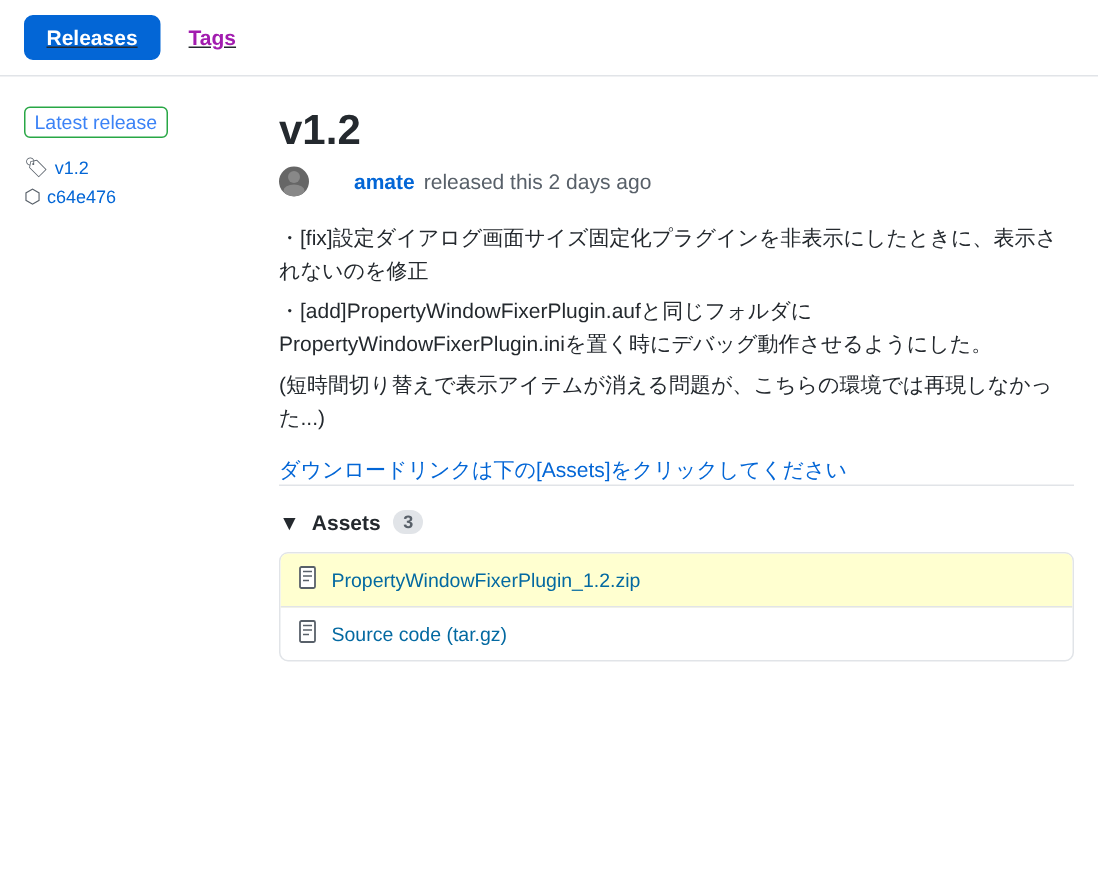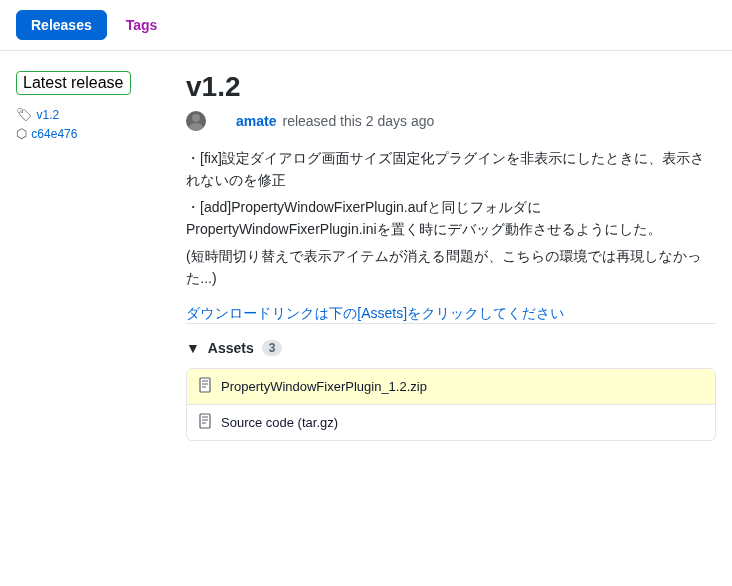--- a/index.html
+++ b/index.html
@@ -10,20 +10,21 @@
       background: #fff;
     }
 
     
     .tab-bar {
       display: flex;
       align-items: flex-end;
       padding: 10px 16px;
       border-bottom: 1px solid #e1e4e8;
       gap: 4px;
+      text-decoration: underline;
     }
     .tab-btn {
       padding: 6px 14px;
       font-size: 14px;
       font-weight: 600;
       border-radius: 6px;
       border: 1px solid transparent;
       cursor: pointer;
     }
     .tab-btn.active {
@@ -48,22 +49,22 @@
     .sidebar {
       width: 150px;
       flex-shrink: 0;
       display: flex;
       flex-direction: column;
       align-items: flex-start;
       gap: 8px;
     }
     .latest-release-badge {
       border: 1px solid #28a745;
-      color: #000000;
-      font-size: 16px;
+      color: #3b82f6;
+      font-size: 13px;
       padding: 2px 6px;
       border-radius: 4px;
     }
     .sidebar-meta {
       display: flex;
       flex-direction: column;
       gap: 4px;
       margin-top: 4px;
     }
     .sidebar-meta-item {
@@ -166,21 +167,21 @@
       border-bottom: 1px solid #e1e4e8;
       font-size: 13px;
     }
     .asset-item:last-child {
       border-bottom: none;
     }
     .asset-item.highlighted {
       background: #ffffd0;
     }
     .asset-link {
-      color: #0f172a;
+      color: #0369a1;
       text-decoration: none;
       font-weight: 500;
     }
     .file-icon {
       color: #586069;
       font-size: 14px;
       flex-shrink: 0;
     }
   </style>
 </head>

